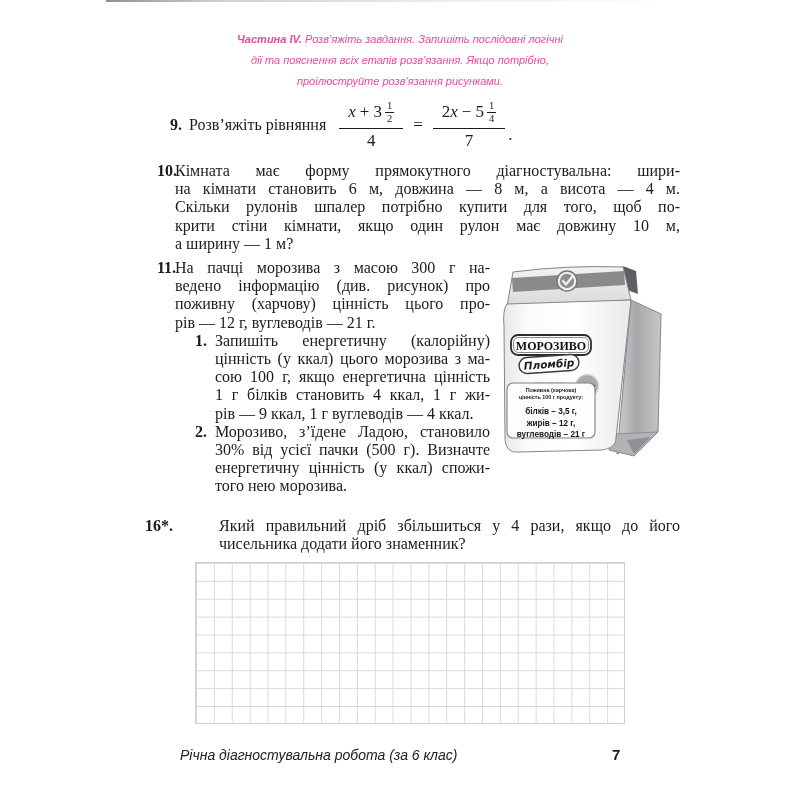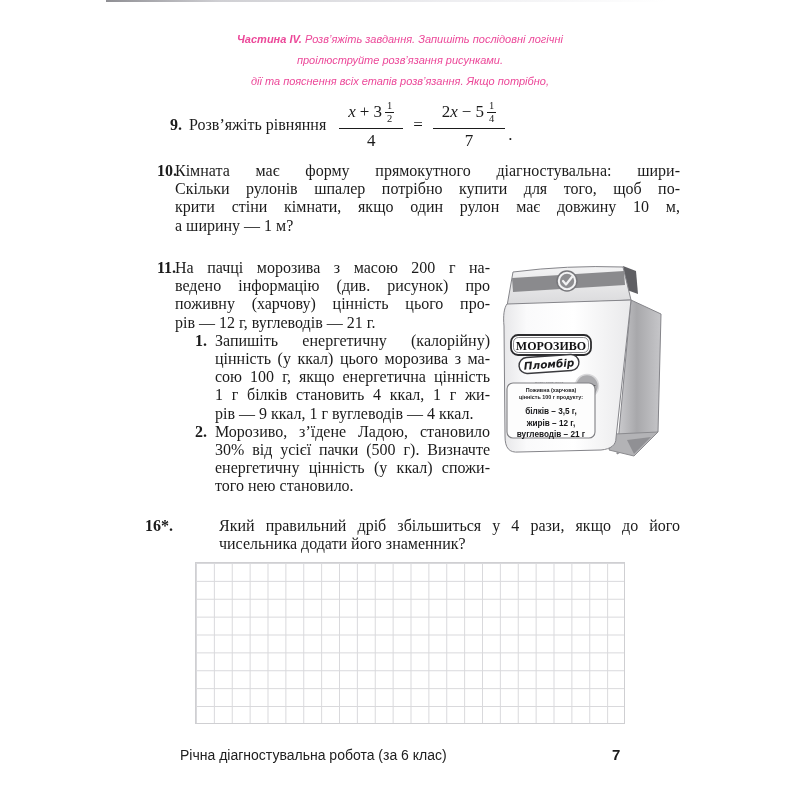--- a/index.html
+++ b/index.html
@@ -57,33 +57,33 @@
   
   #grid { position:absolute; left:195px; top:562px; width:430px; height:162px;
     border:1px solid #cfcfd2; box-sizing:border-box;
     background-image:
       linear-gradient(to right, #d9d9dc 1px, transparent 1px),
       linear-gradient(to bottom, #d9d9dc 1px, transparent 1px);
     background-size:17.88px 17.89px; }
 
   
   .footer-left { position:absolute; top:747px; left:180px;
-    font-family:"Liberation Sans", sans-serif; font-size:14px; color:#202020; }
+    font-family:"Liberation Sans", sans-serif; font-style:italic; font-size:14px; color:#202020; }
   .footer-page { position:absolute; top:746px; left:612px;
     font-family:"Liberation Sans", sans-serif; font-weight:700; font-size:15px; }
 </style>
 </head>
 <body>
 
 <div class="topline"></div>
 
 <div class="header">
   <div><span class="part">Частина IV.</span><span> Розв’яжіть завдання. Запишіть послідовні логічні</span></div>
+  <div>дії та пояснення всіх етапів розв’язання. Якщо потрібно,</div>
   <div>проілюструйте розв’язання рисунками.</div>
-  <div>дії та пояснення всіх етапів розв’язання. Якщо потрібно,</div>
 </div>
 
 <div class="prob" id="p9">
   <span class="n9">9.</span>
   <span>Розв’яжіть рівняння</span>
   <span class="eqwrap">
     <span class="frac">
       <span class="fnum">
           <span class="mvar">x</span>
           <span class="op">+</span>
@@ -110,47 +110,48 @@
       <span class="fden">7</span>
     </span>
     <span class="period">.</span>
   </span>
 </div>
 
 <div class="prob" id="p10">
   <span class="pnum">10.</span>
   <div class="ptext">
     <div class="jl">Кімната має форму прямокутного діагностувальна: шири-</div>
+    <div class="jl">на кімнати становить 6 м, довжина — 8 м, а висота — 4 м.</div>
     <div class="jl">Скільки рулонів шпалер потрібно купити для того, щоб по-</div>
     <div class="jl">крити стіни кімнати, якщо один рулон має довжину 10 м,</div>
     <div class="jl-last">а ширину — 1 м?</div>
   </div>
 </div>
 
 <div class="prob" id="p11">
   <span class="pnum">11.</span>
   <div class="ptext">
-    <div class="jl">На пачці морозива з масою 200 г на-</div>
+    <div class="jl">На пачці морозива з масою 300 г на-</div>
     <div class="jl">ведено інформацію (див. рисунок) про</div>
     <div class="jl">поживну (харчову) цінність цього про-</div>
     <div class="jl-last">рів — 12 г, вуглеводів — 21 г.</div>
     <div class="sub">
       <span class="snum">1.</span>
       <div class="jl">Запишіть  енергетичну  (калорійну)</div>
       <div class="jl">цінність (у ккал) цього морозива з ма-</div>
       <div class="jl">сою 100 г, якщо енергетична цінність</div>
       <div class="jl">1 г білків становить 4 ккал, 1 г жи-</div>
       <div class="jl-last">рів — 9 ккал, 1 г вуглеводів — 4 ккал.</div>
     </div>
     <div class="sub">
       <span class="snum">2.</span>
       <div class="jl">Морозиво, з’їдене Ладою, становило</div>
       <div class="jl">30% від усієї пачки (500 г). Визначте</div>
       <div class="jl">енергетичну цінність (у ккал) спожи-</div>
-      <div class="jl-last">того нею становило.</div>
+      <div class="jl-last">того нею морозива.</div>
     </div>
   </div>
 </div>
 
 <div id="package">
   <svg width="165" height="196" viewBox="0 0 165 196">
     <defs>
       <linearGradient id="gFront" x1="0" y1="0" x2="1" y2="0">
         <stop offset="0" stop-color="#e7e7e9"></stop>
           <stop offset="0.18" stop-color="#fafafb"></stop>

